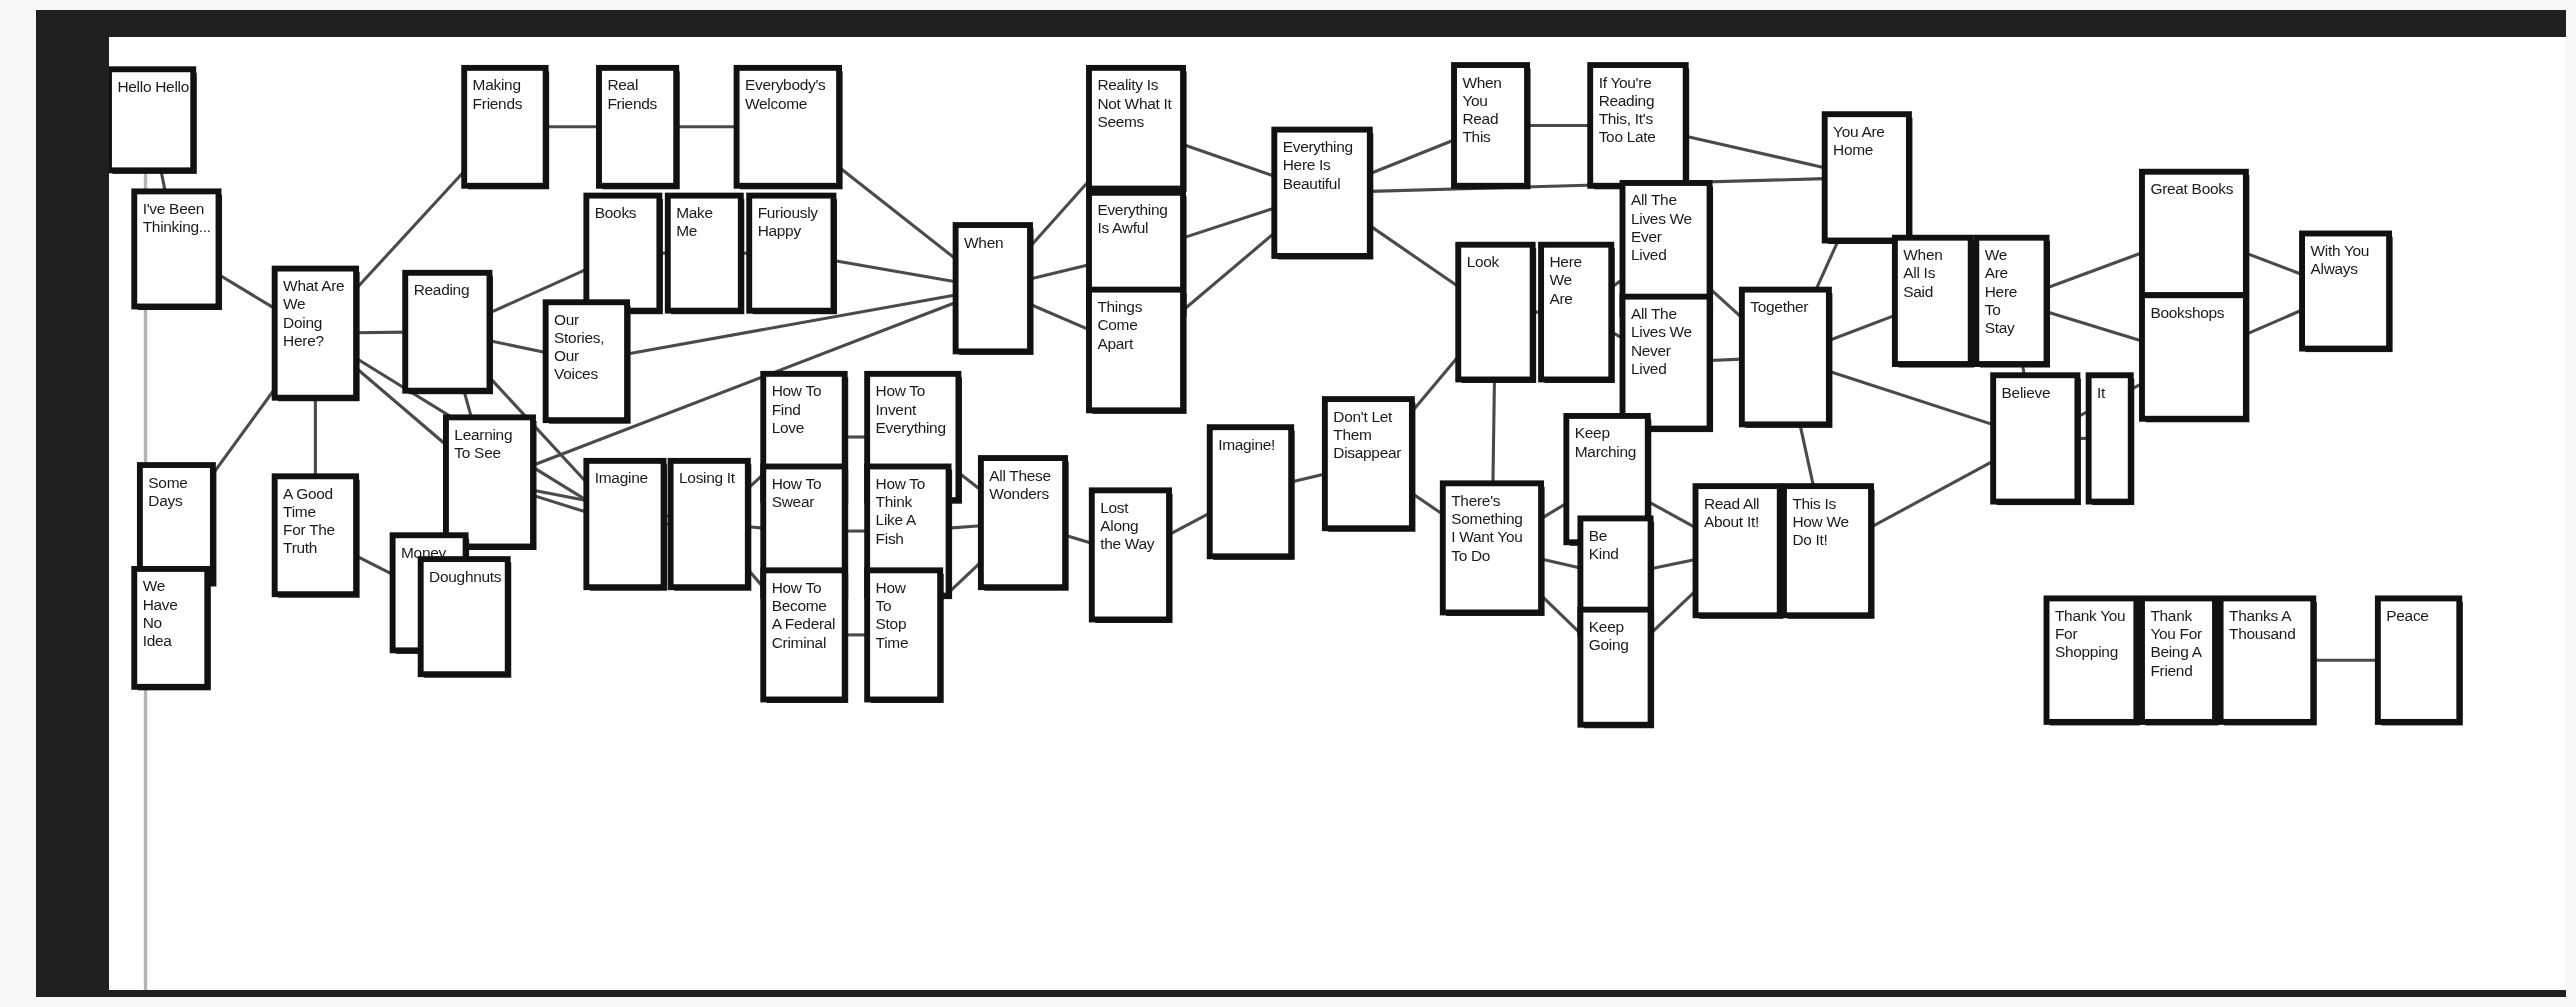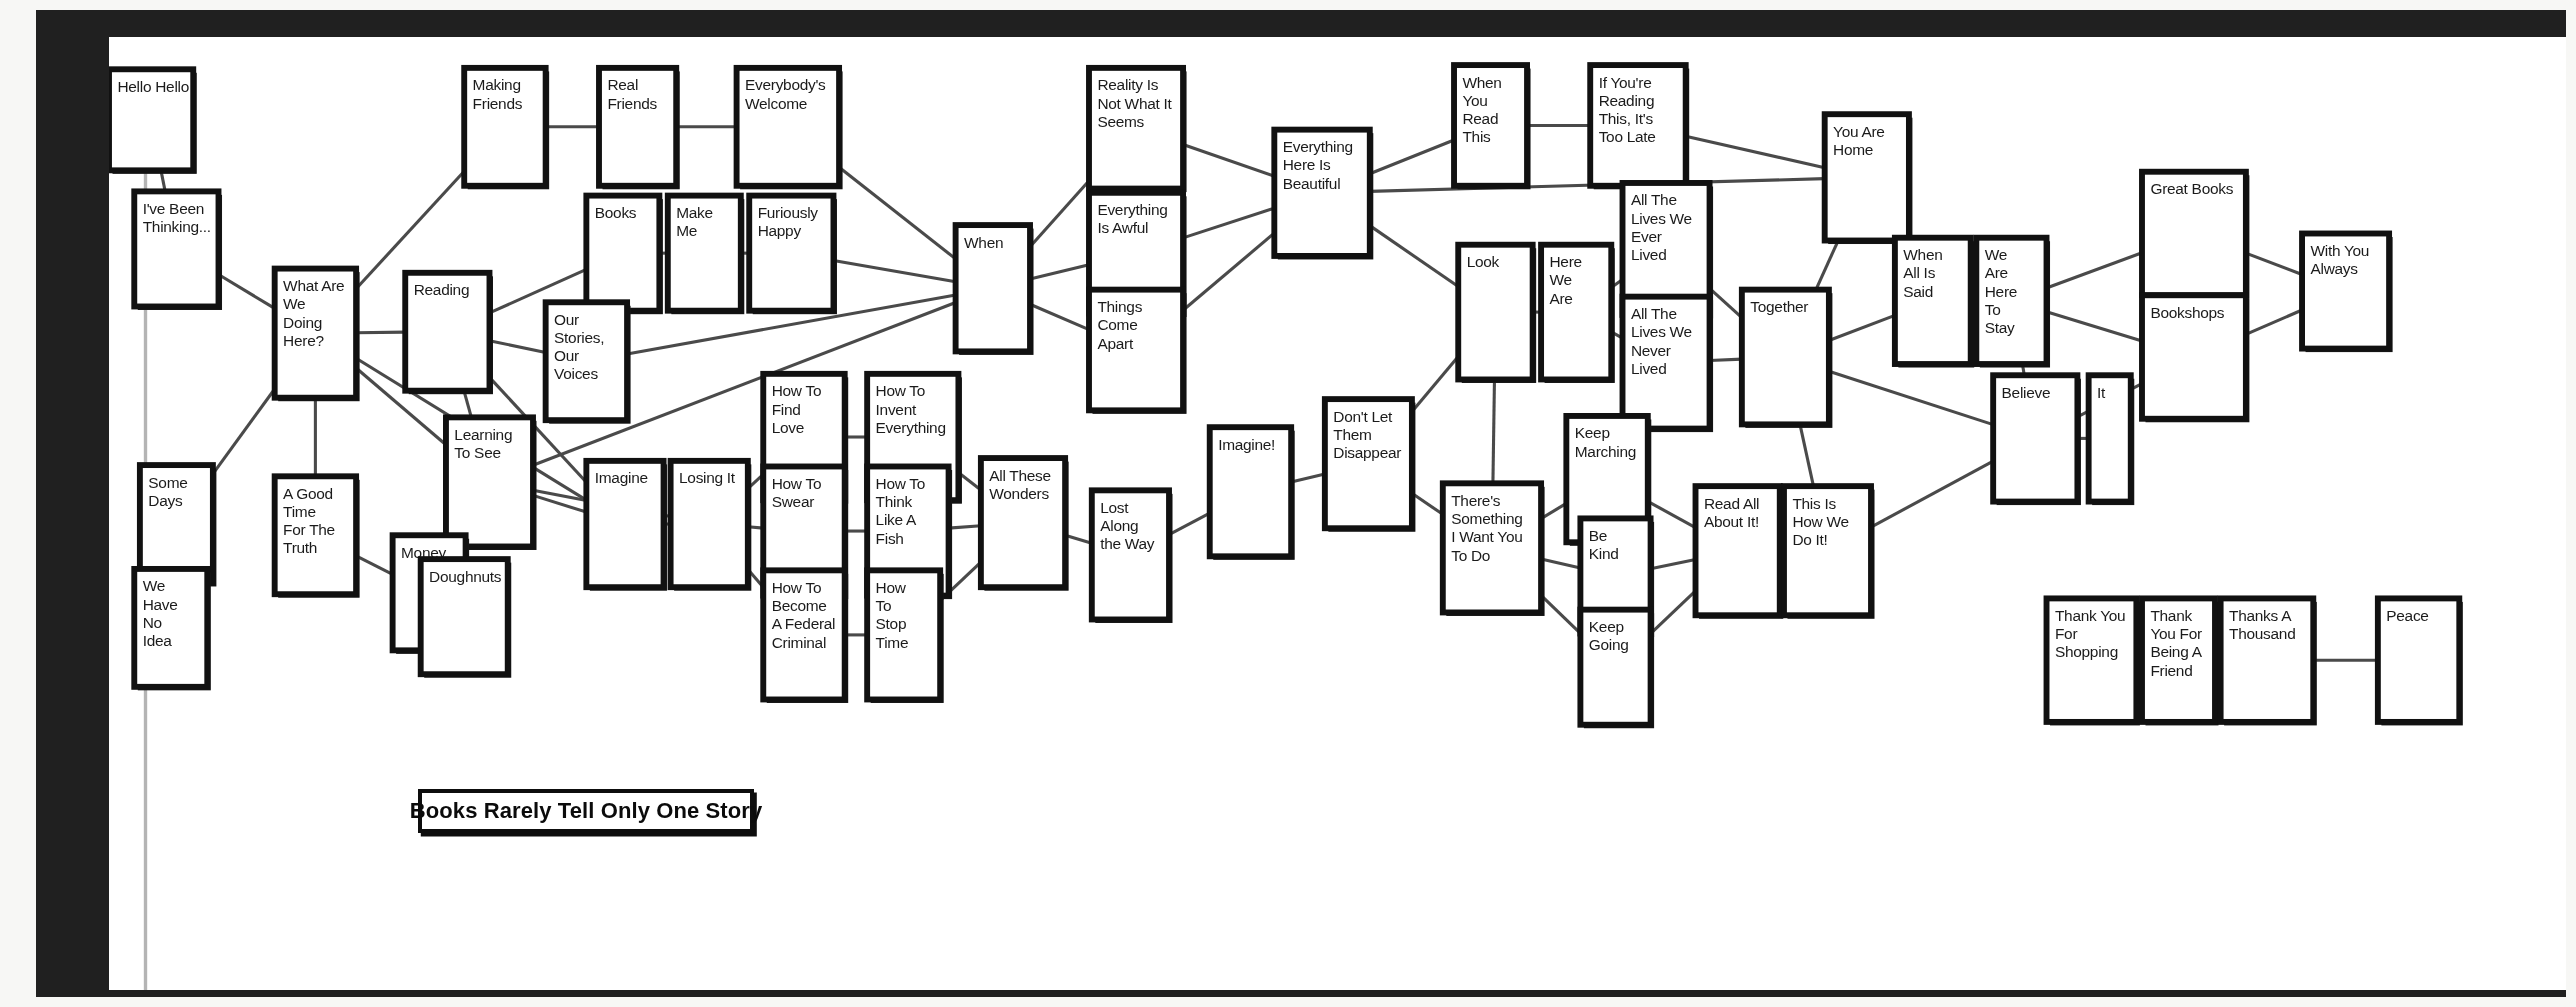--- a/index.html
+++ b/index.html
@@ -481,19 +481,16 @@
               <rect x="1504" y="400" width="66" height="88" class="node-box"></rect>
               <text x="1510" y="416" class="node-label" style="font-size: 11px;"><tspan x="1510" dy="0">Thanks A</tspan><tspan x="1510" dy="13">Thousand</tspan></text>
             </g>
             <g>
               <rect x="1618.5" y="402.5" width="58" height="88" class="node-shadow"></rect>
               <rect x="1616" y="400" width="58" height="88" class="node-box"></rect>
               <text x="1622" y="416" class="node-label" style="font-size: 11px;"><tspan x="1622" dy="0">Peace</tspan></text>
             </g>
           </g>
       </svg>
-      <div id="title-plate">
-        <span id="title-plate-text">Books Rarely Tell Only One Story</span>
-      </div>
     </div>
   </div>
 </div>
 
 
 </body></html>

